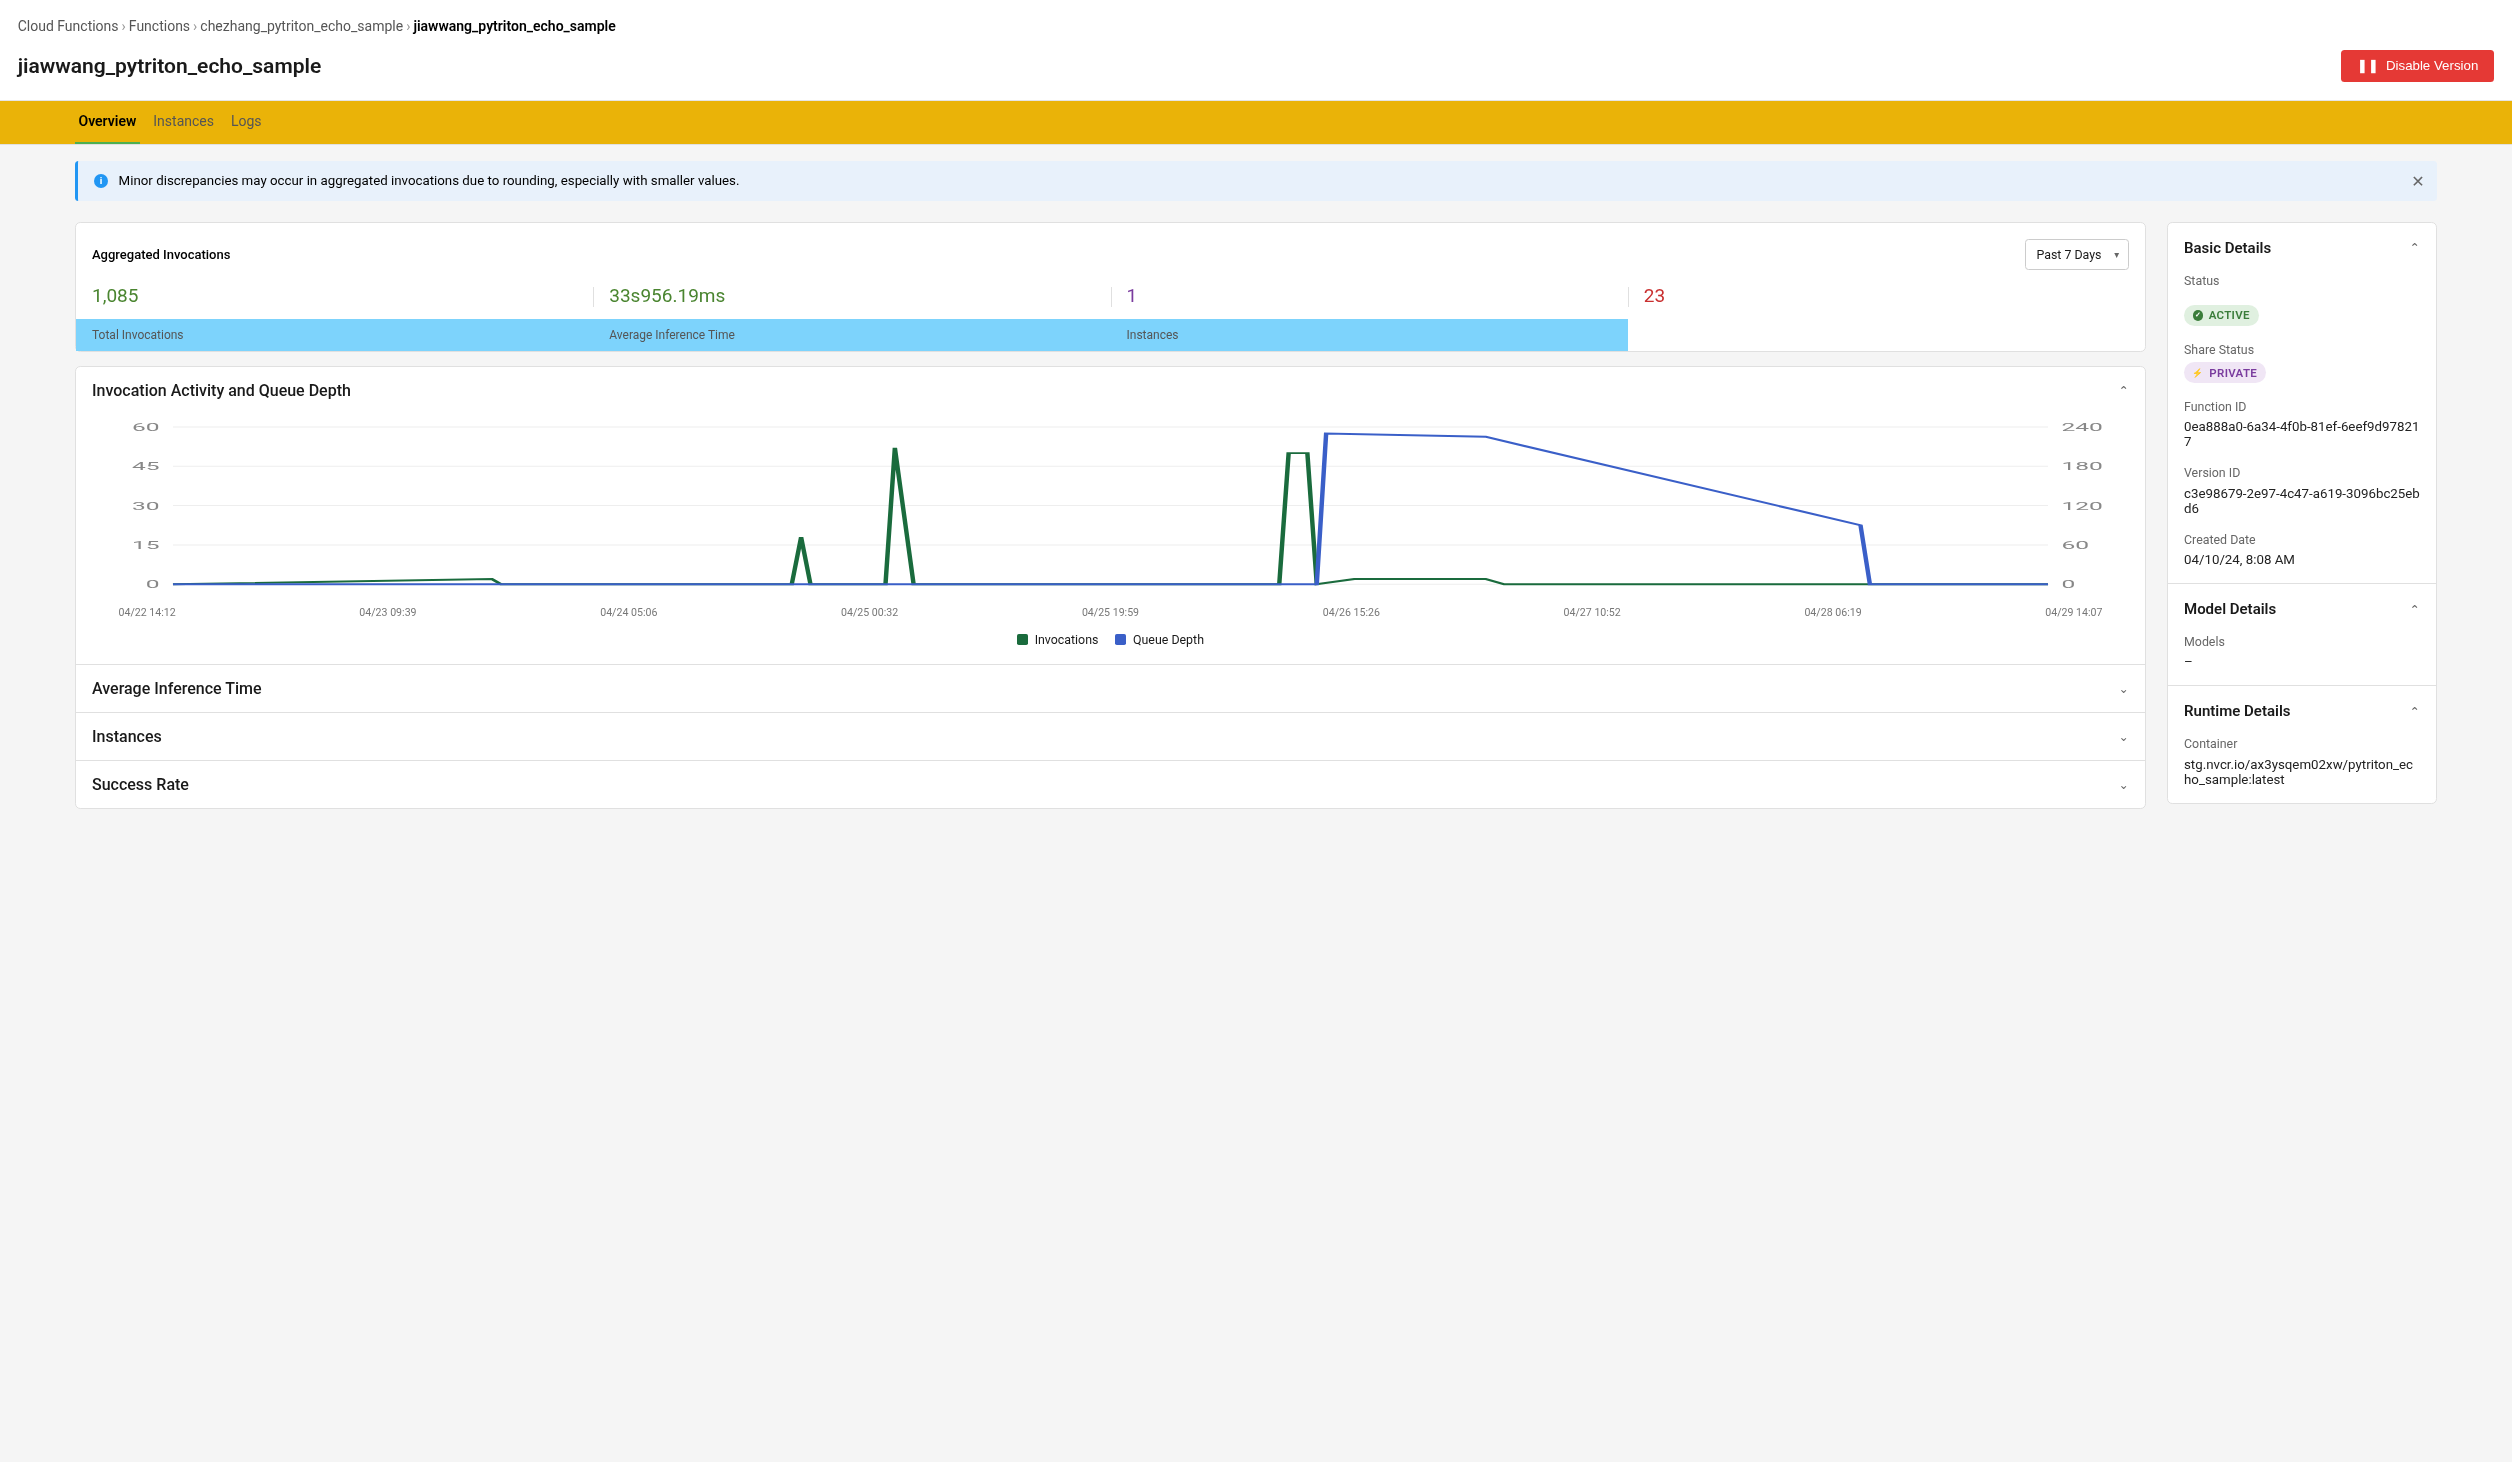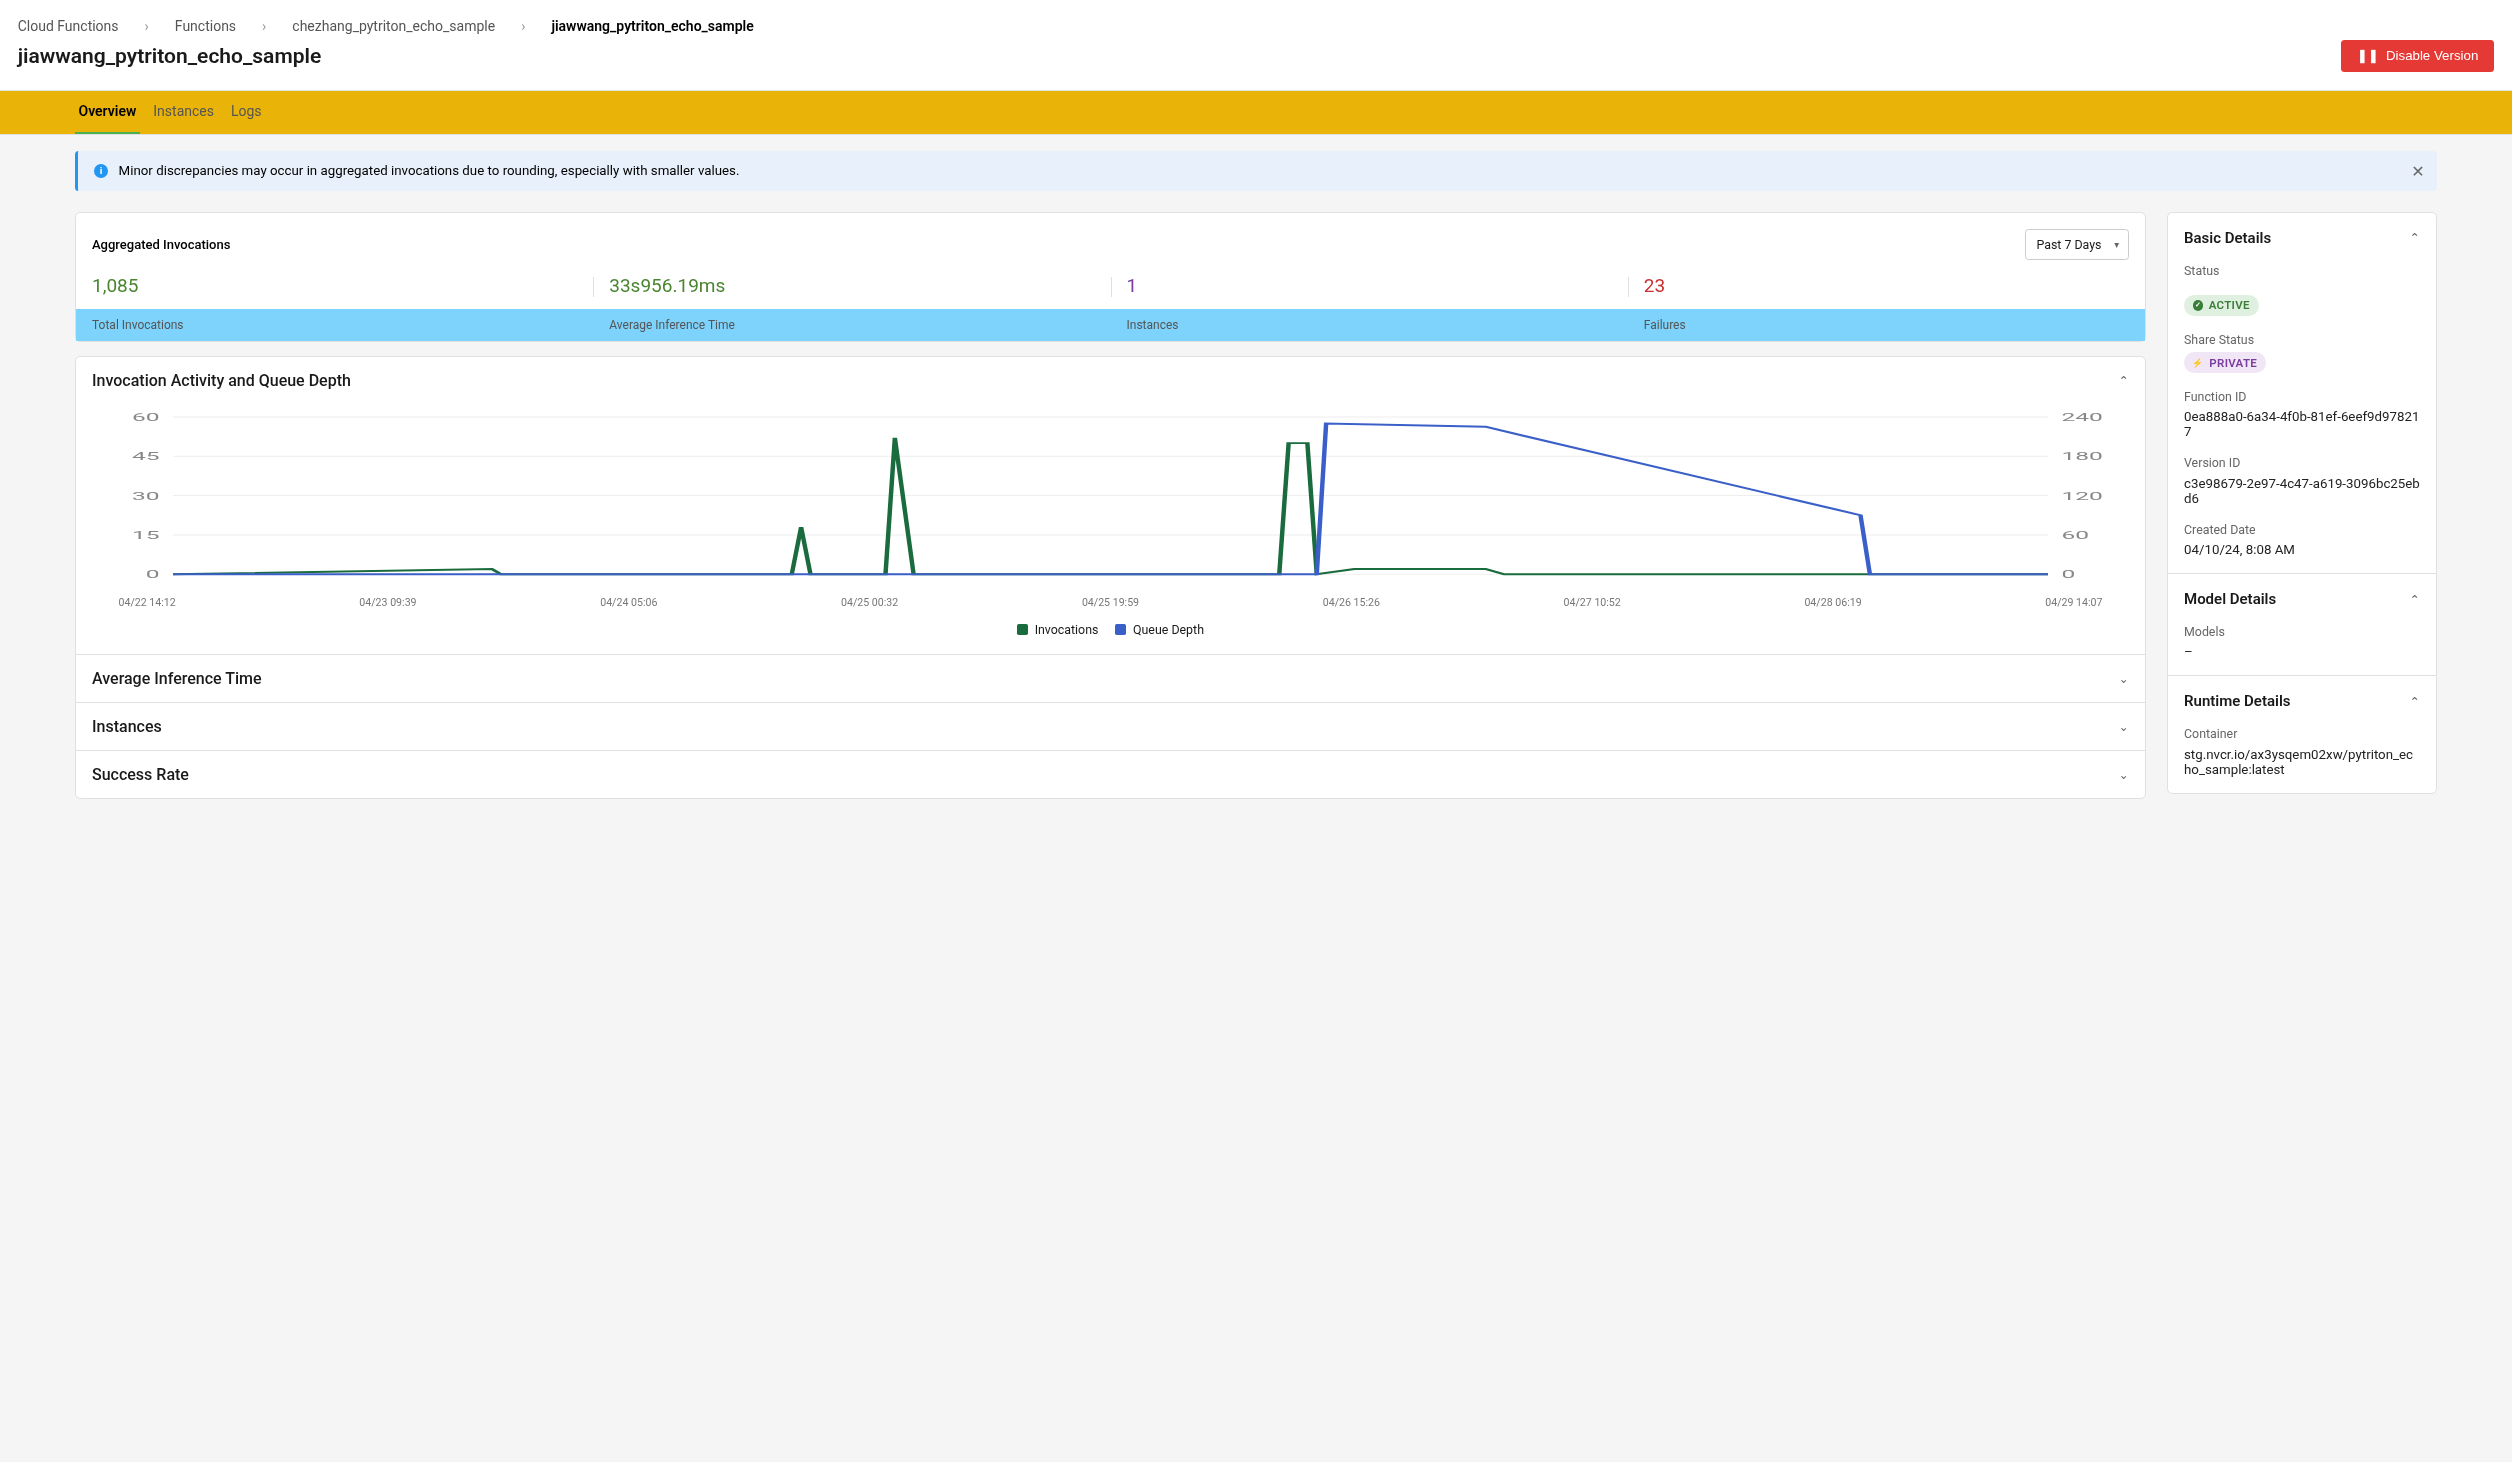--- a/index.html
+++ b/index.html
@@ -1,19 +1,19 @@
 <!DOCTYPE html>
 <html style="font-size:14px"><head>
   <meta charset="utf-8">
   <style>
     * { box-sizing: border-box; margin: 0; padding: 0; }
     body { font-family: -apple-system, BlinkMacSystemFont, 'Segoe UI', Roboto, sans-serif; background: #fff; color: #1a1a1a; font-size: 12.4px; }
     
     .header { padding: 17.7px 17.7px 0 17.7px; border-bottom: 0.9px solid #e5e5e5; }
-    .breadcrumb { display: flex; align-items: center; gap: 26px; font-size: 14px; margin-bottom: 6px; }
+    .breadcrumb { display: flex; align-items: center; gap: 3px; font-size: 14px; margin-bottom: 16px; }
     .breadcrumb a { color: #555; text-decoration: none; }
     .breadcrumb .sep { color: #999; }
     .breadcrumb .current { color: #000; font-weight: 600; }
     
     .title-row { display: flex; justify-content: space-between; align-items: center; padding-bottom: 17.7px; }
     .page-title { font-size: 21px; font-weight: 600; }
     .disable-btn { background: #e53935; color: #fff; border: none; padding: 8.8px 16px; border-radius: 3.5px; font-size: 13.3px; font-weight: 500; cursor: pointer; display: flex; align-items: center; gap: 7px; }
     
     .tabs { display: flex; gap: 10px; padding: 0 75px; border-bottom: 0.9px solid #e0e0e0; background: #eab308; }
     .tab { padding: 12.4px 3.5px; font-size: 14px; color: #555; cursor: pointer; border-bottom: 2.7px solid transparent; }
@@ -122,21 +122,20 @@
           </div>
         </div>
         <div class="stats-row">
           <div class="stat-cell-val green">1,085</div>
           <div class="stat-cell-val green">33s956.19ms</div>
           <div class="stat-cell-val purple">1</div>
           <div class="stat-cell-val red">23</div>
           <div class="stat-cell-lbl">Total Invocations</div>
           <div class="stat-cell-lbl">Average Inference Time</div>
           <div class="stat-cell-lbl">Instances</div>
-          <div class="stat-cell-lbl">Failures</div>
         </div>
       </div>
 
       <div class="card">
         <div class="panel">
           <div class="panel-header">
             <span class="panel-title">Invocation Activity and Queue Depth</span>
             <span class="chev">⌃</span>
           </div>
           <div class="panel-body">

